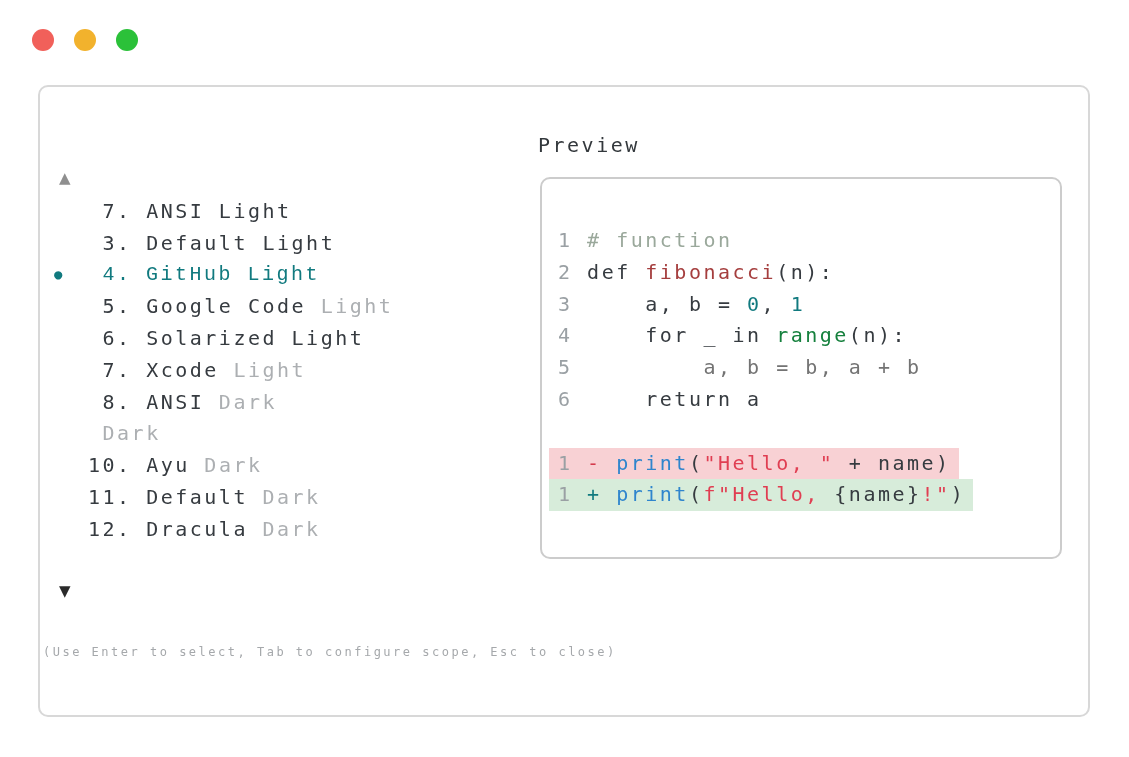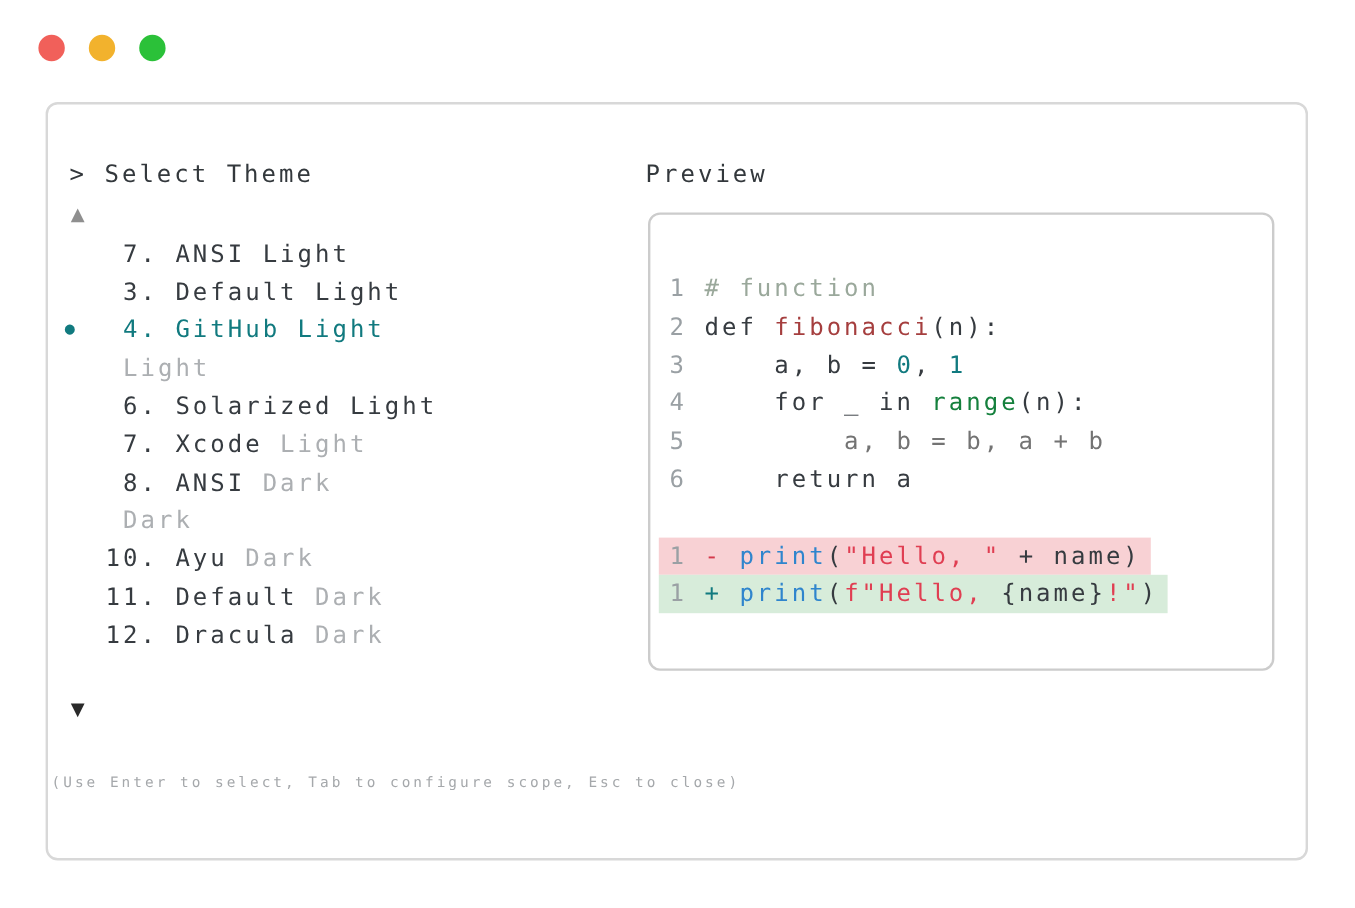--- a/index.html
+++ b/index.html
@@ -22,21 +22,21 @@
   .prompt { left:18px; top:46px; }
   .preview-title { left:498px; top:46px; }
   .scroll-ind { position:absolute; font-size:15px; line-height:15px;
     font-family:"DejaVu Sans","Liberation Sans",sans-serif; cursor:default; }
   .scroll-up { left:19px; top:84px; color:#8f8f8f; }
   .scroll-down { left:19px; top:497px; color:#2a2a2a; }
   .theme-list { position:absolute; left:14px; top:108px; }
   .trow { display:flex; align-items:center; height:31.8px; white-space:pre; cursor:default; }
   .bullet { display:inline-block; width:34px; font-size:14px; color:#117a7f; line-height:31.8px; }
   .ttext { font-size:20px; letter-spacing:2.5px; color:#363b40; white-space:pre; }
-  .trow.sel .ttext, .trow.sel .muted { color:#117a7f; }
+  .trow.sel .ttext, .trow.sel .muted { color:#117a7f;font-family:Liberation Mono, monospace; }
   .muted { color:#acafb2; }
   .hint { position:absolute; left:3px; top:558px; font-size:12px; letter-spacing:2.5px;
     color:#a5a8ab; white-space:pre; }
   .preview-box {
     position:absolute; left:500px; top:90px; width:522px; height:382px;
     border:2px solid #cccccc; background:#ffffff; border-radius:10px;
     padding:46px 0 0 16px; overflow:hidden;
   }
   .cline { font-size:20px; letter-spacing:2.5px; line-height:31.8px;
     white-space:pre; color:#363b40; }
@@ -50,29 +50,28 @@
 <div class="stage">
 
   <div class="traffic">
     <span class="tl" style="background: rgb(241, 96, 90);"></span>
     <span class="tl" style="background: rgb(242, 178, 45);"></span>
     <span class="tl" style="background: rgb(43, 193, 57);"></span>
   </div>
 
   <div class="window">
 
-    <div class="prompt">&gt; Select Theme</div>
 
     <div class="scroll-ind scroll-up">▲</div>
 
     <div class="theme-list" id="theme-list">
         <div class="trow"><span class="bullet"></span><span class="ttext"> 7. ANSI Light</span></div>
         <div class="trow"><span class="bullet"></span><span class="ttext"> 3. Default Light</span></div>
         <div class="trow sel"><span class="bullet">●</span><span class="ttext"> 4. GitHub Light</span></div>
-        <div class="trow"><span class="bullet"></span><span class="ttext muted"> Light</span></div>
+        <div class="trow"><span class="bullet"></span><span class="ttext"> 5. Google Code</span><span class="ttext muted"> Light</span></div>
         <div class="trow"><span class="bullet"></span><span class="ttext"> 6. Solarized Light</span></div>
         <div class="trow"><span class="bullet"></span><span class="ttext"> 7. Xcode</span><span class="ttext muted"> Light</span></div>
         <div class="trow"><span class="bullet"></span><span class="ttext"> 8. ANSI</span><span class="ttext muted"> Dark</span></div>
         <div class="trow"><span class="bullet"></span><span class="ttext muted"> Dark</span></div>
         <div class="trow"><span class="bullet"></span><span class="ttext">10. Ayu</span><span class="ttext muted"> Dark</span></div>
         <div class="trow"><span class="bullet"></span><span class="ttext">11. Default</span><span class="ttext muted"> Dark</span></div>
         <div class="trow"><span class="bullet"></span><span class="ttext">12. Dracula</span><span class="ttext muted"> Dark</span></div>
       </div>
 
     <div class="scroll-ind scroll-down">▼</div>

